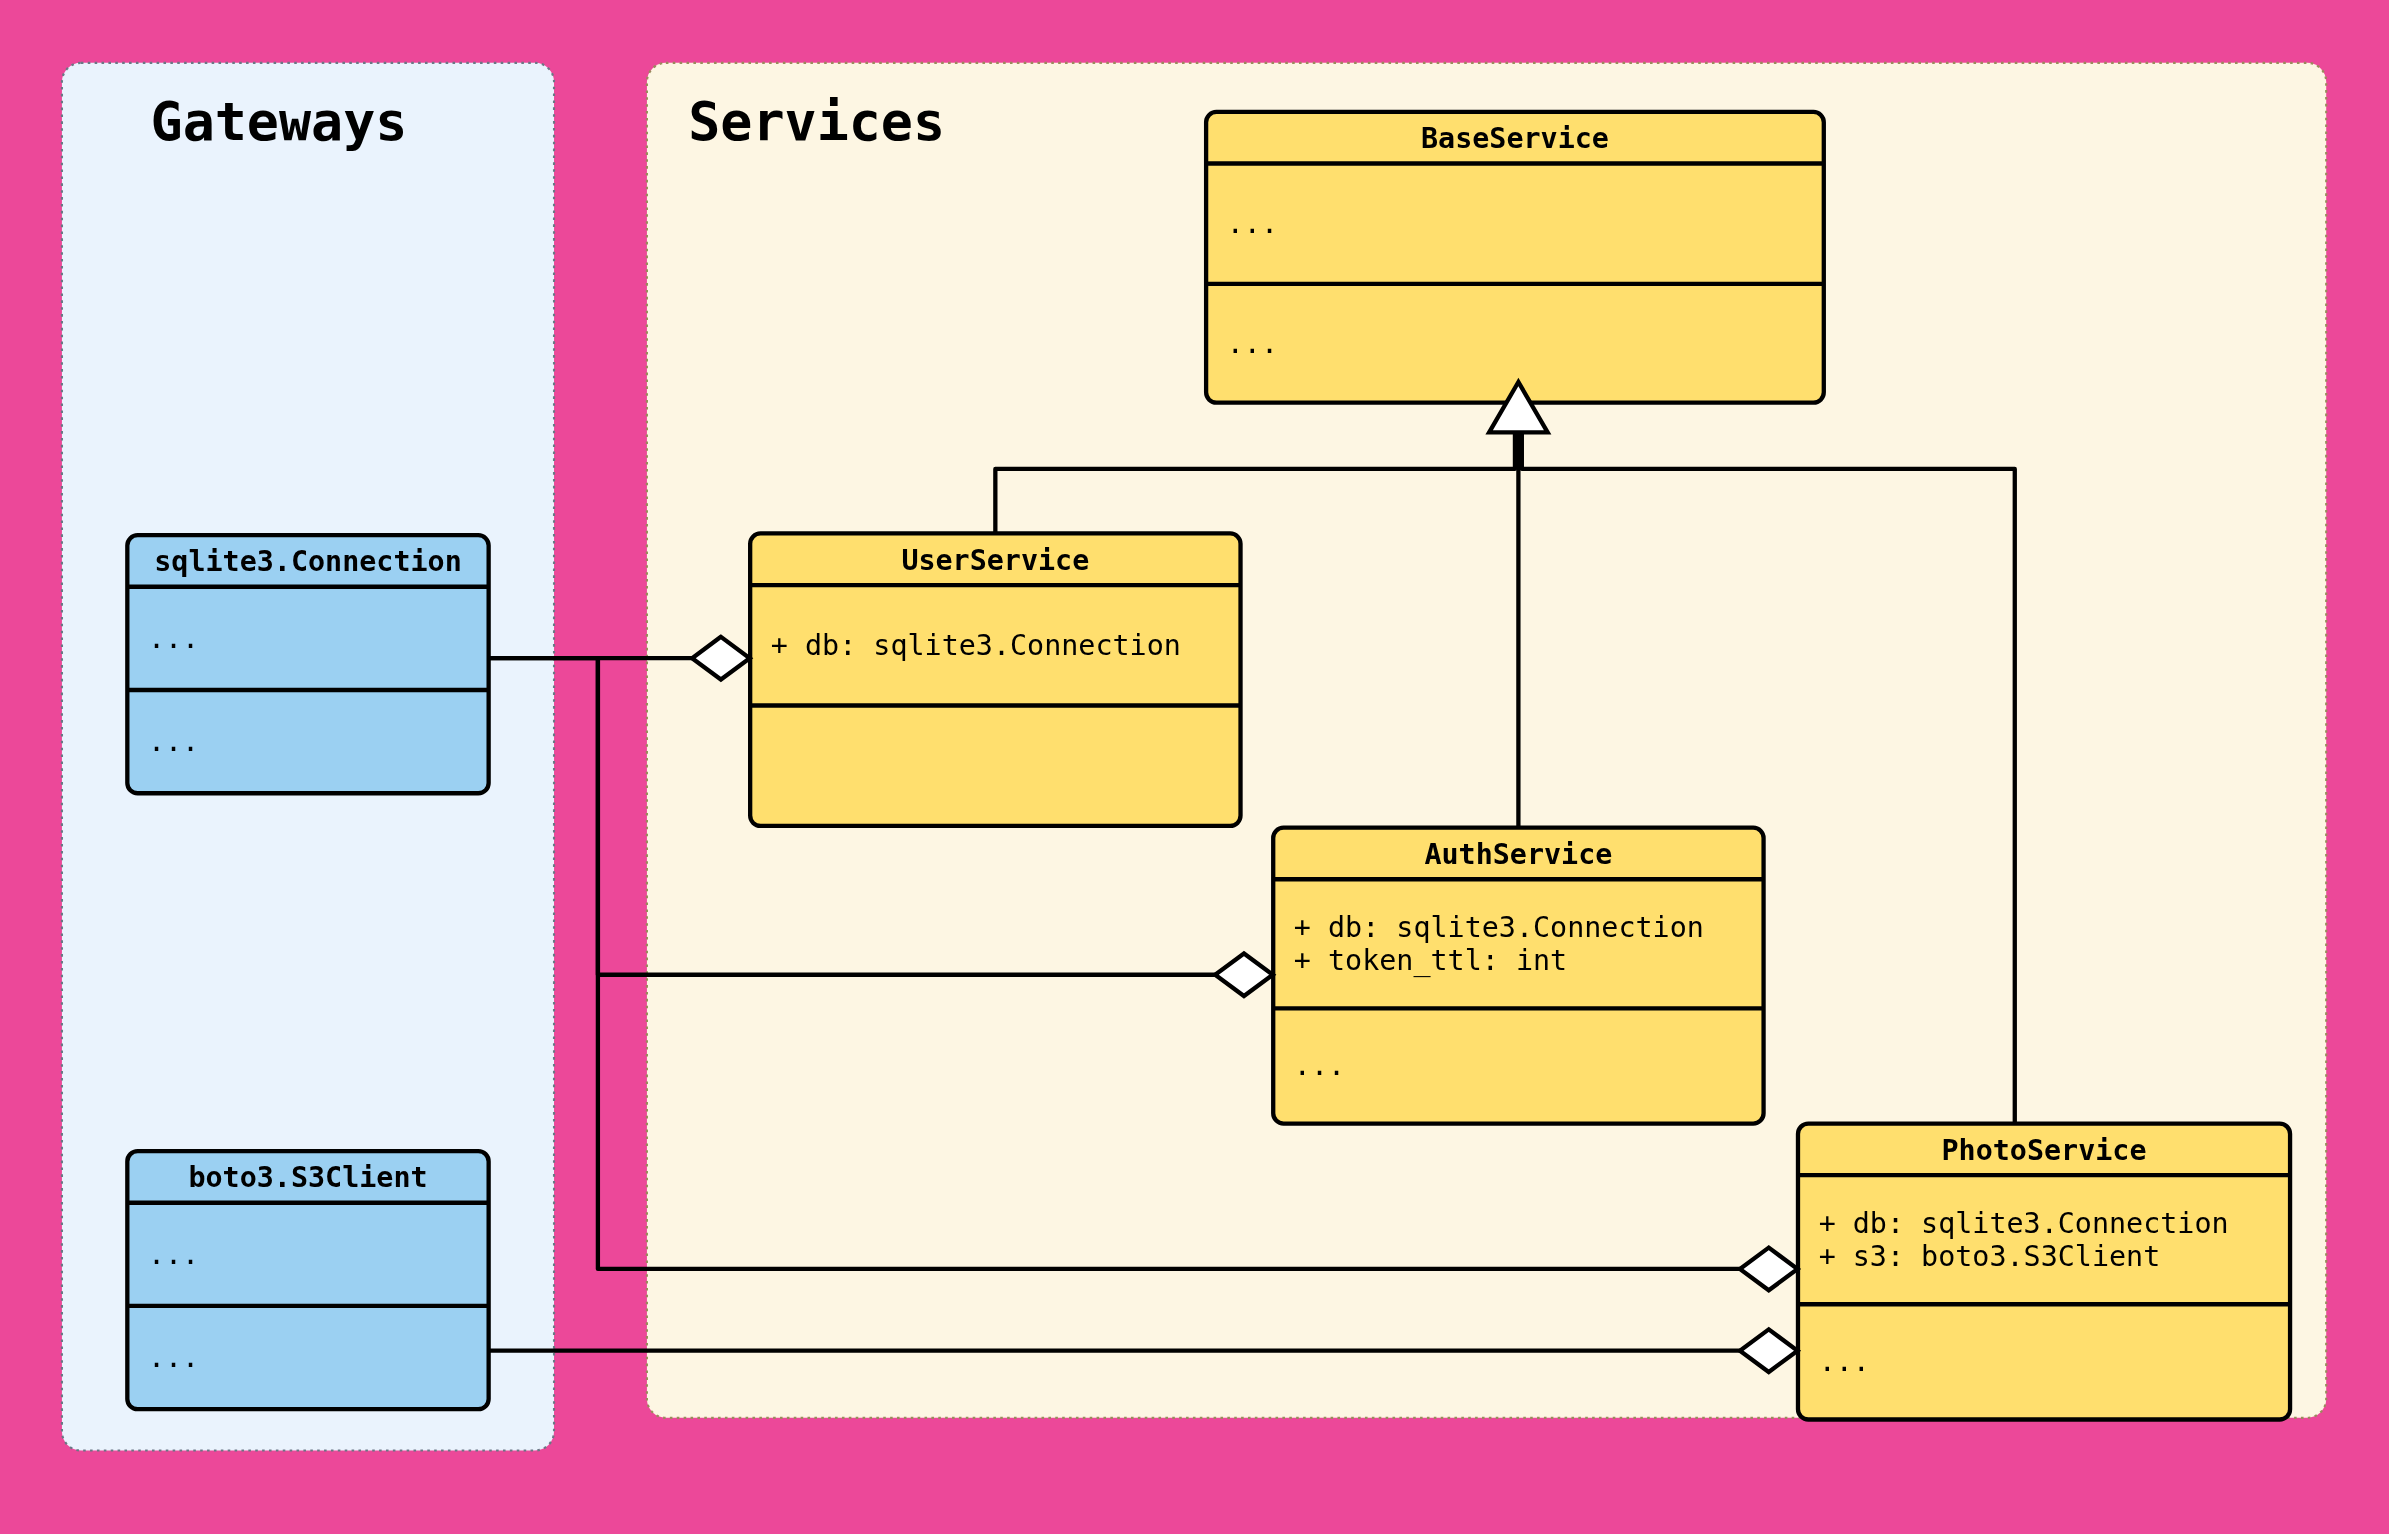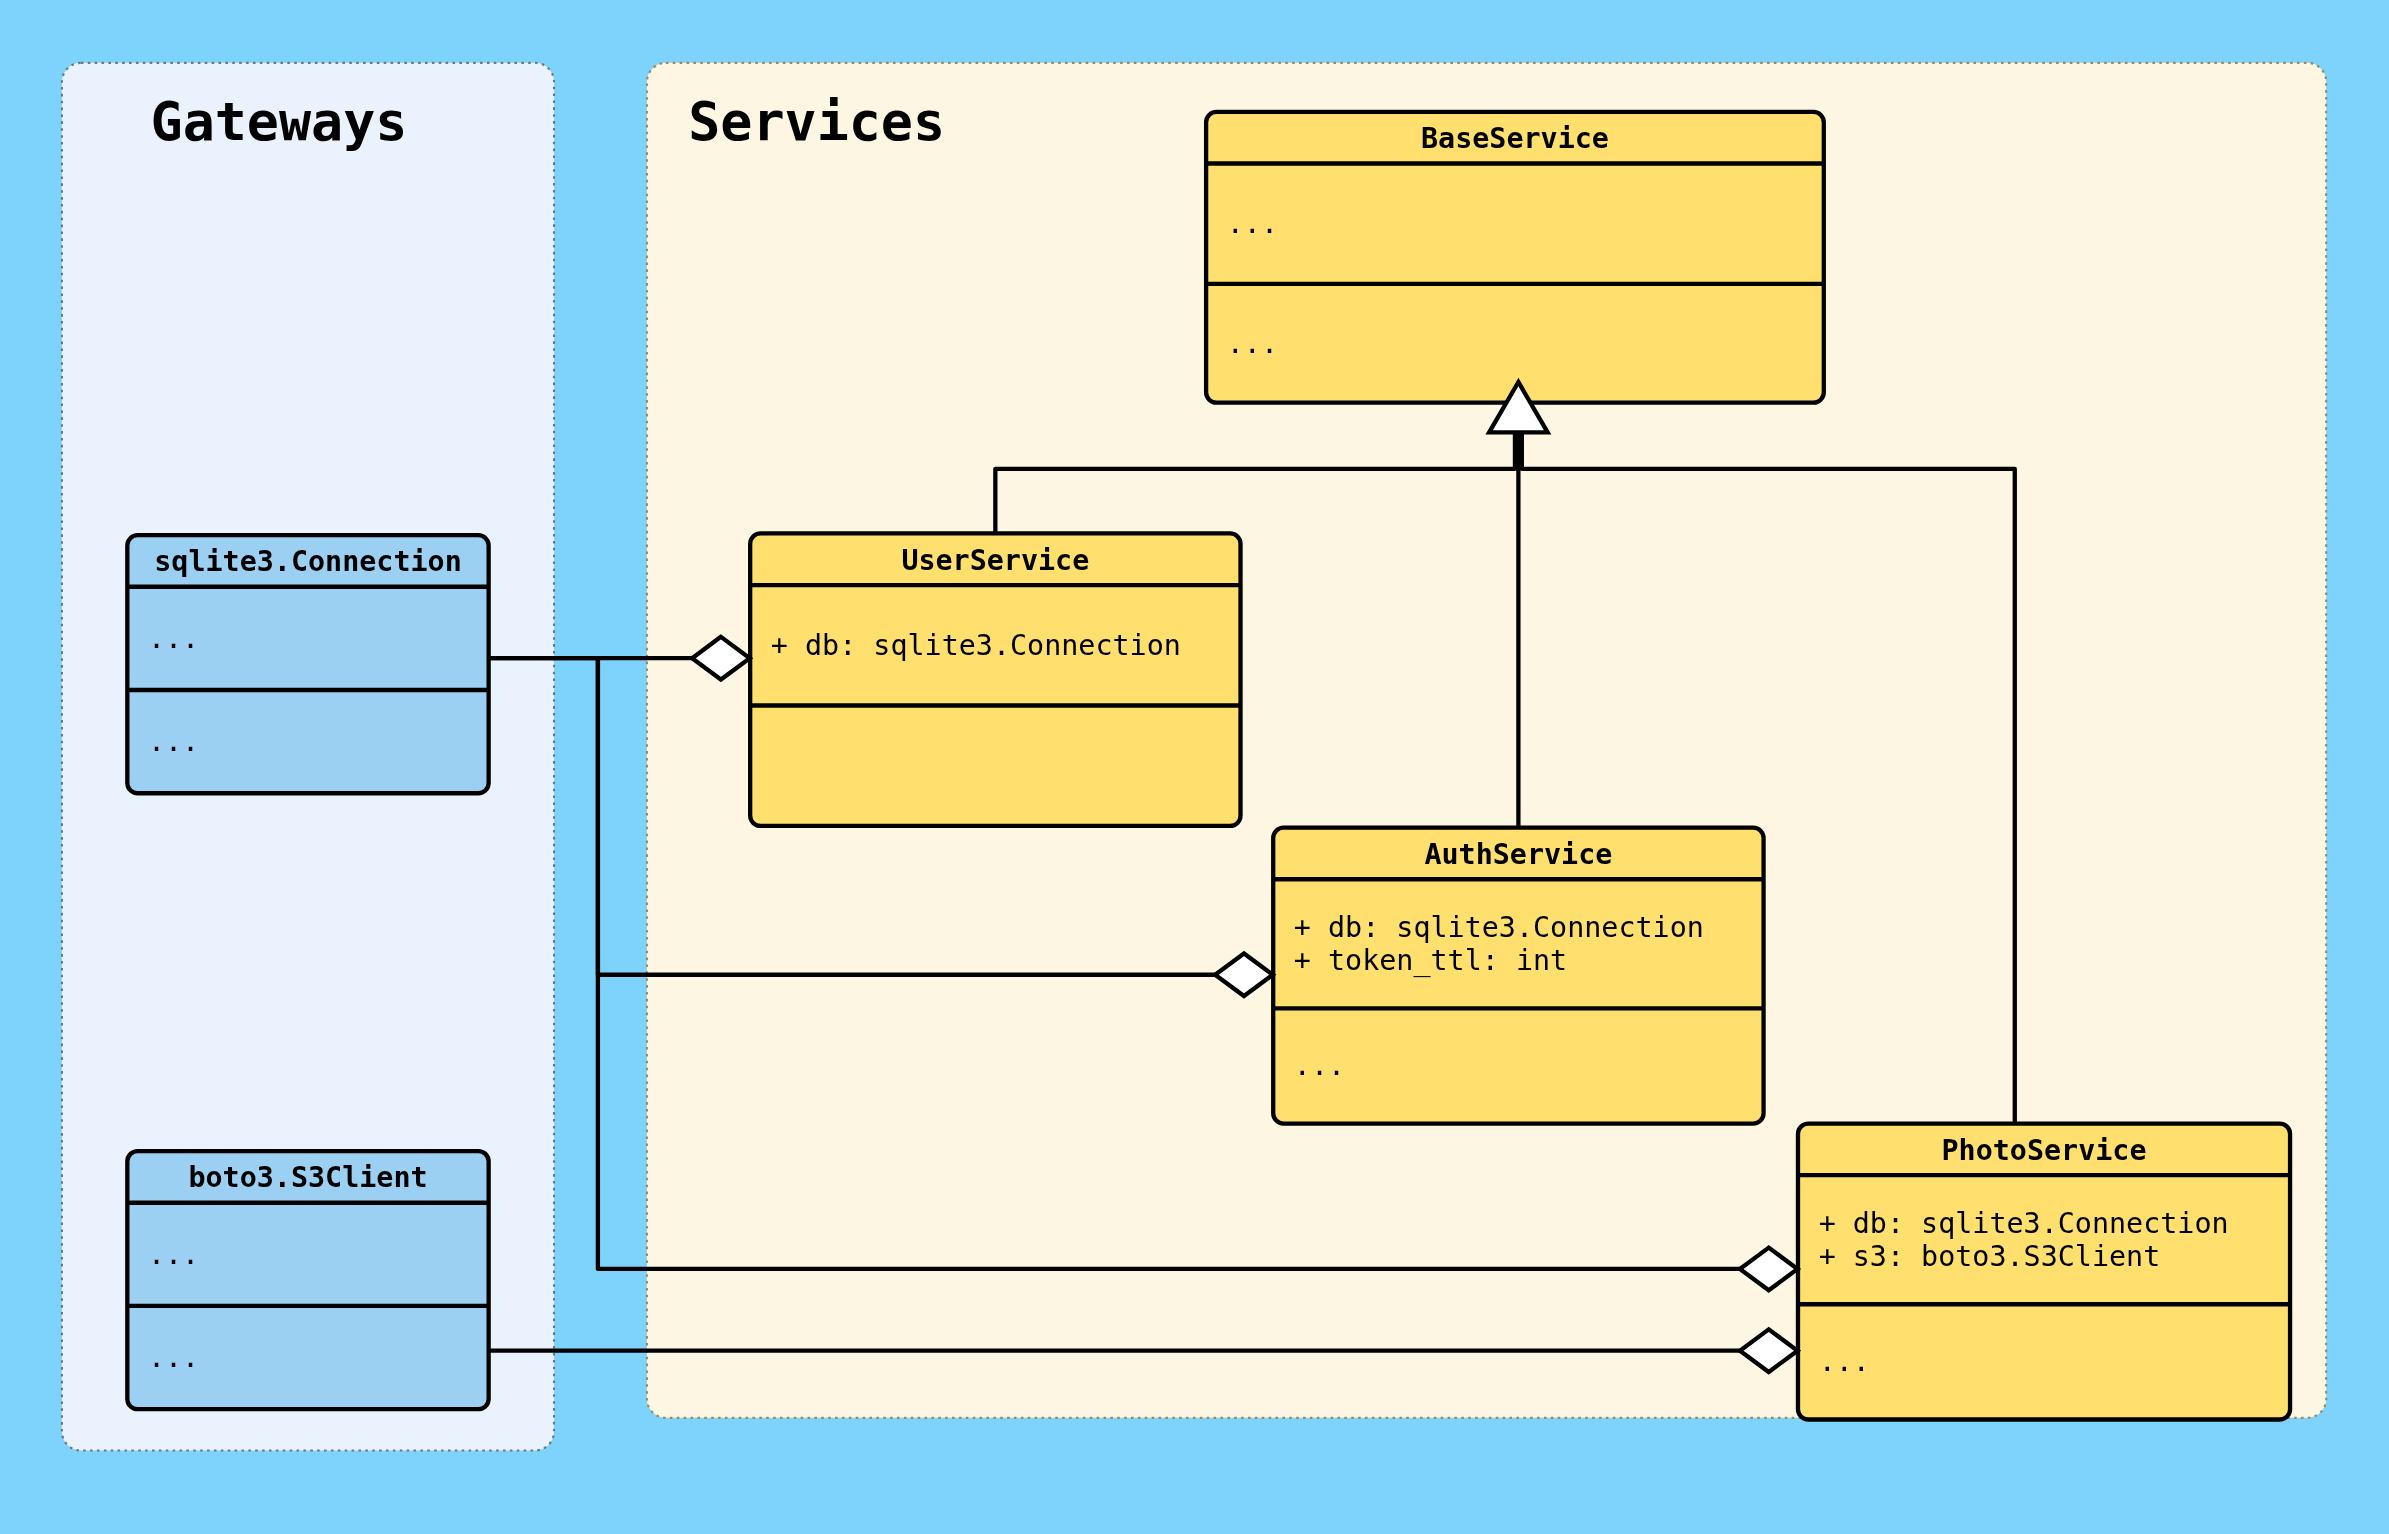--- a/index.html
+++ b/index.html
@@ -64,21 +64,21 @@
   .marker-shape {
     stroke: #000000;
     stroke-width: 5;
     fill: #ffffff;
     stroke-linejoin: miter;
   }
 </style>
 </head>
 <body>
 
-<div id="diagram-root" style="width: 2389px; height: 1534px; background: #7dd3fc;">
+<div id="diagram-root" style="width: 2389px; height: 1534px; background: #ec4899;">
   <svg class="canvas" id="canvas-svg" viewBox="0 0 2777 1783" xmlns="http://www.w3.org/2000/svg">
     <g id="layer-packages">
         <g>
           <rect x="72" y="73" width="572" height="1613" rx="22" ry="22" fill="#EAF3FD" stroke="#6B7785" class="pkg-rect"></rect>
           <text x="175" y="163" class="pkg-title">Gateways</text>
         </g>
         <g>
           <rect x="752" y="73" width="1952" height="1575" rx="22" ry="22" fill="#FDF6E3" stroke="#9A8A5C" class="pkg-rect"></rect>
           <text x="800" y="163" class="pkg-title">Services</text>
         </g>

